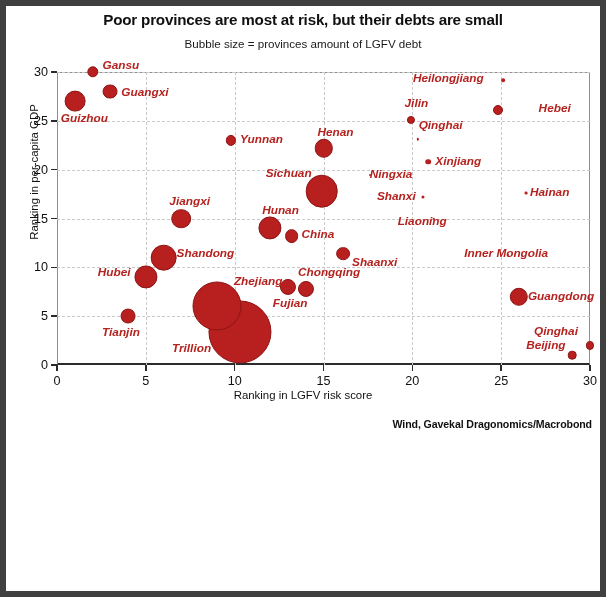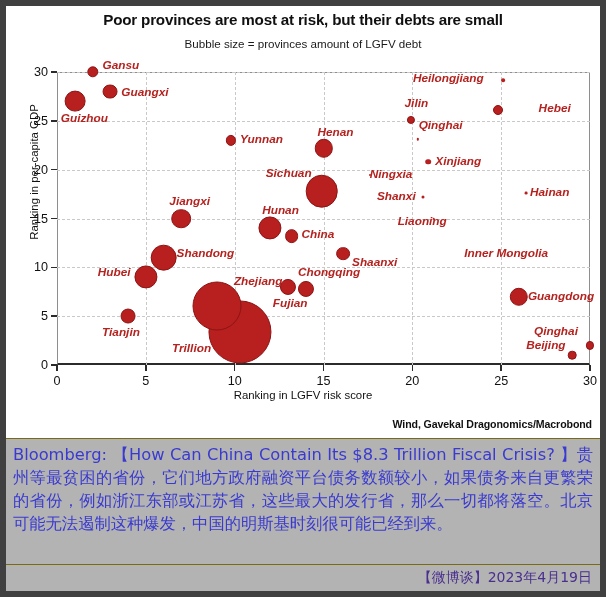--- a/index.html
+++ b/index.html
@@ -166,20 +166,14 @@
           <div class="lab" style="left: 215.733px; top: 225.82px;">Fujian</div>
           <div class="lab" style="left: 45.0667px; top: 255.167px;">Tianjin</div>
           <div class="lab" style="left: 114.997px; top: 270.793px;">Trillion</div>
           <div class="lab" style="left: 477px; top: 254.467px;">Qinghai</div>
           <div class="lab" style="left: 469.233px; top: 268px;">Beijing</div>
         </div>
     </div>
 
   </div>
 
-  <div id="caption">
-    <div id="captxt">Bloomberg: 【How Can China Contain Its $8.3 Trillion Fiscal Crisis? 】贵州等最贫困的省份，它们地方政府融资平台债务数额较小，如果债务来自更繁荣的省份，例如浙江东部或江苏省，这些最大的发行省，那么一切都将落空。北京可能无法遏制这种爆发，中国的明斯基时刻很可能已经到来。</div>
-    <div id="dateline">
-      <div id="datetxt">【微博谈】2023年4月19日</div>
-    </div>
-  </div>
 
 </div>
 
 </body></html>

